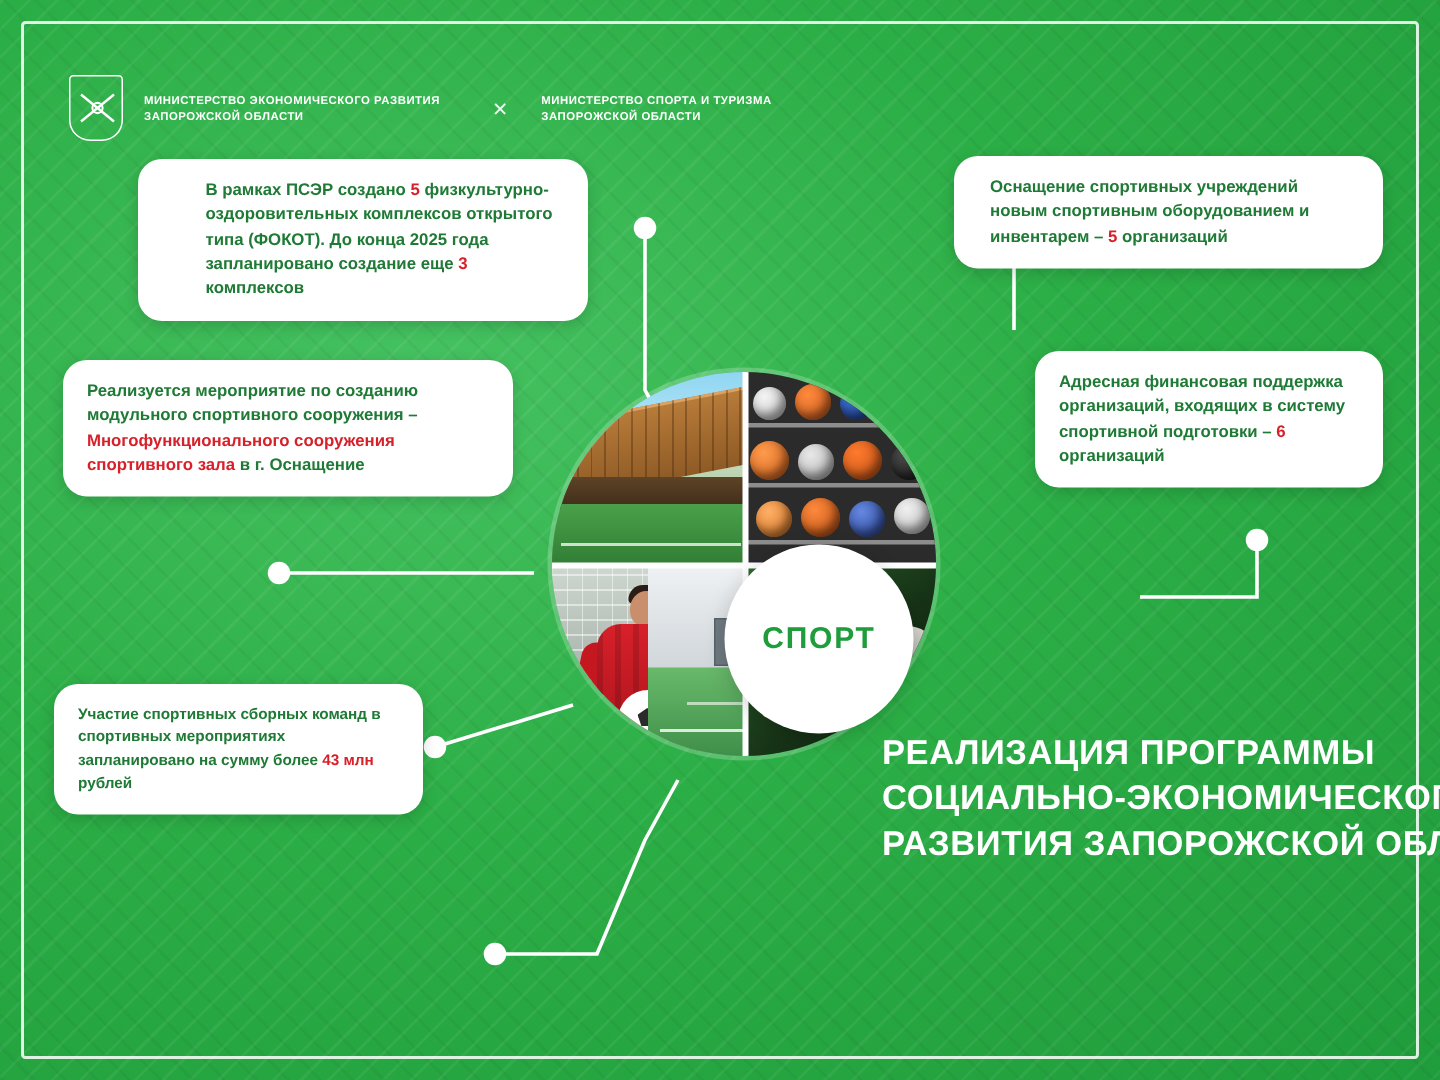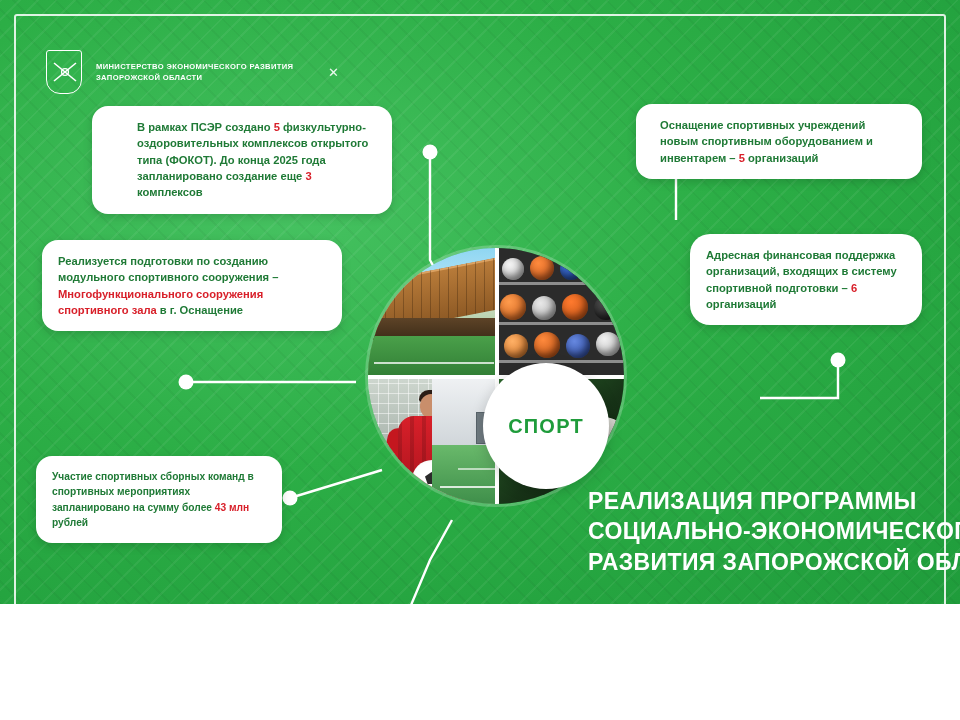--- a/index.html
+++ b/index.html
@@ -4,21 +4,21 @@
 <style>
   * { box-sizing: border-box; }
   html, body {
     margin: 0; padding: 0;
     width: 960px; height: 720px;
     font-family: "Liberation Sans", sans-serif;
     overflow: hidden;
   }
   #stage {
     position: relative;
-    width: 960px; height: 604px;
+    width: 960px; height: 720px;
     background: #be185d;
     overflow: hidden;
   }
   
   #stage::before {
     content: "";
     position: absolute; inset: 0;
     background:
       repeating-linear-gradient(135deg, rgba(255,255,255,0.055) 0 2px, rgba(255,255,255,0) 2px 13px),
       repeating-linear-gradient(45deg, rgba(0,0,0,0.035) 0 2px, rgba(0,0,0,0) 2px 15px),
@@ -262,21 +262,21 @@
   }
   .card .num { color: #d8202a; }
   .card .hl  { color: #d8202a; }
   .card.small { font-size: 10.2px; line-height: 1.5; }
 
   #card-fokot   { left: 92px;  top: 106px; width: 300px; padding-left: 45px; }
   #card-modul   { left: 42px;  top: 240px; width: 300px; }
   #card-teams   { left: 36px;  top: 456px; width: 246px; }
   #card-repair  { left: 52px;  top: 608px; width: 246px; }
   #card-equip   { left: 636px; top: 104px; width: 286px; padding-left: 24px; }
-  #card-finance { left: 690px; top: 234px; width: 232px; border-radius: 20px; }
+  #card-finance { left: 690px; top: 234px; width: 232px; }
 
   
   .program-title {
     position: absolute;
     left: 588px; top: 486px;
     width: 356px;
     color: #ffffff;
     font-size: 23px;
     font-weight: bold;
     line-height: 1.32;
@@ -295,20 +295,21 @@
   <div class="header">
     <div class="emblem">
       <svg width="28" height="28" viewBox="0 0 28 28" aria-hidden="true">
         <path d="M3 4 L25 22" stroke="#ffffff" stroke-width="1.6" fill="none"></path>
         <path d="M25 4 L3 22" stroke="#ffffff" stroke-width="1.6" fill="none"></path>
         <circle cx="14" cy="13" r="3.4" stroke="#ffffff" stroke-width="1.4" fill="none"></circle>
       </svg>
     </div>
     <div class="ministry">МИНИСТЕРСТВО ЭКОНОМИЧЕСКОГО РАЗВИТИЯ ЗАПОРОЖСКОЙ ОБЛАСТИ</div>
     <div class="hdr-x">✕</div>
+    <div class="ministry">МИНИСТЕРСТВО СПОРТА И ТУРИЗМА ЗАПОРОЖСКОЙ ОБЛАСТИ</div>
   </div>
 
   <svg class="lines" width="960" height="720">
     <g fill="none" stroke="#ffffff" stroke-width="2.4">
 
       <path d="M430 152 L430 260 L452 300"></path>
 
       <path d="M186 382 L356 382"></path>
 
       <path d="M290 498 L382 470"></path>
@@ -394,21 +395,21 @@
 
   <div class="badge">
     <span>СПОРТ</span>
   </div>
 
   <div class="card" id="card-fokot">
     <span>В рамках ПСЭР создано </span><span class="num">5</span><span> физкультурно-оздоровительных комплексов открытого типа (ФОКОТ). До конца 2025 года запланировано создание еще </span><span class="num">3</span><span> комплексов</span>
   </div>
 
   <div class="card" id="card-modul">
-    <span>Реализуется подготовки по созданию модульного спортивного сооружения – </span><span class="hl">Многофункционального сооружения спортивного зала</span><span> в г. Оснащение</span>
+    <span>Реализуется мероприятие по созданию модульного спортивного сооружения – </span><span class="hl">Многофункционального сооружения спортивного зала</span><span> в г. Оснащение</span>
   </div>
 
   <div class="card small" id="card-teams">
     <span>Участие спортивных сборных команд в спортивных мероприятиях запланировано на сумму более </span><span class="num">43 млн</span><span> рублей</span>
   </div>
 
 
   <div class="card" id="card-equip">
     <span>Оснащение спортивных учреждений новым спортивным оборудованием и инвентарем – </span><span class="num">5</span><span> организаций</span>
   </div>

